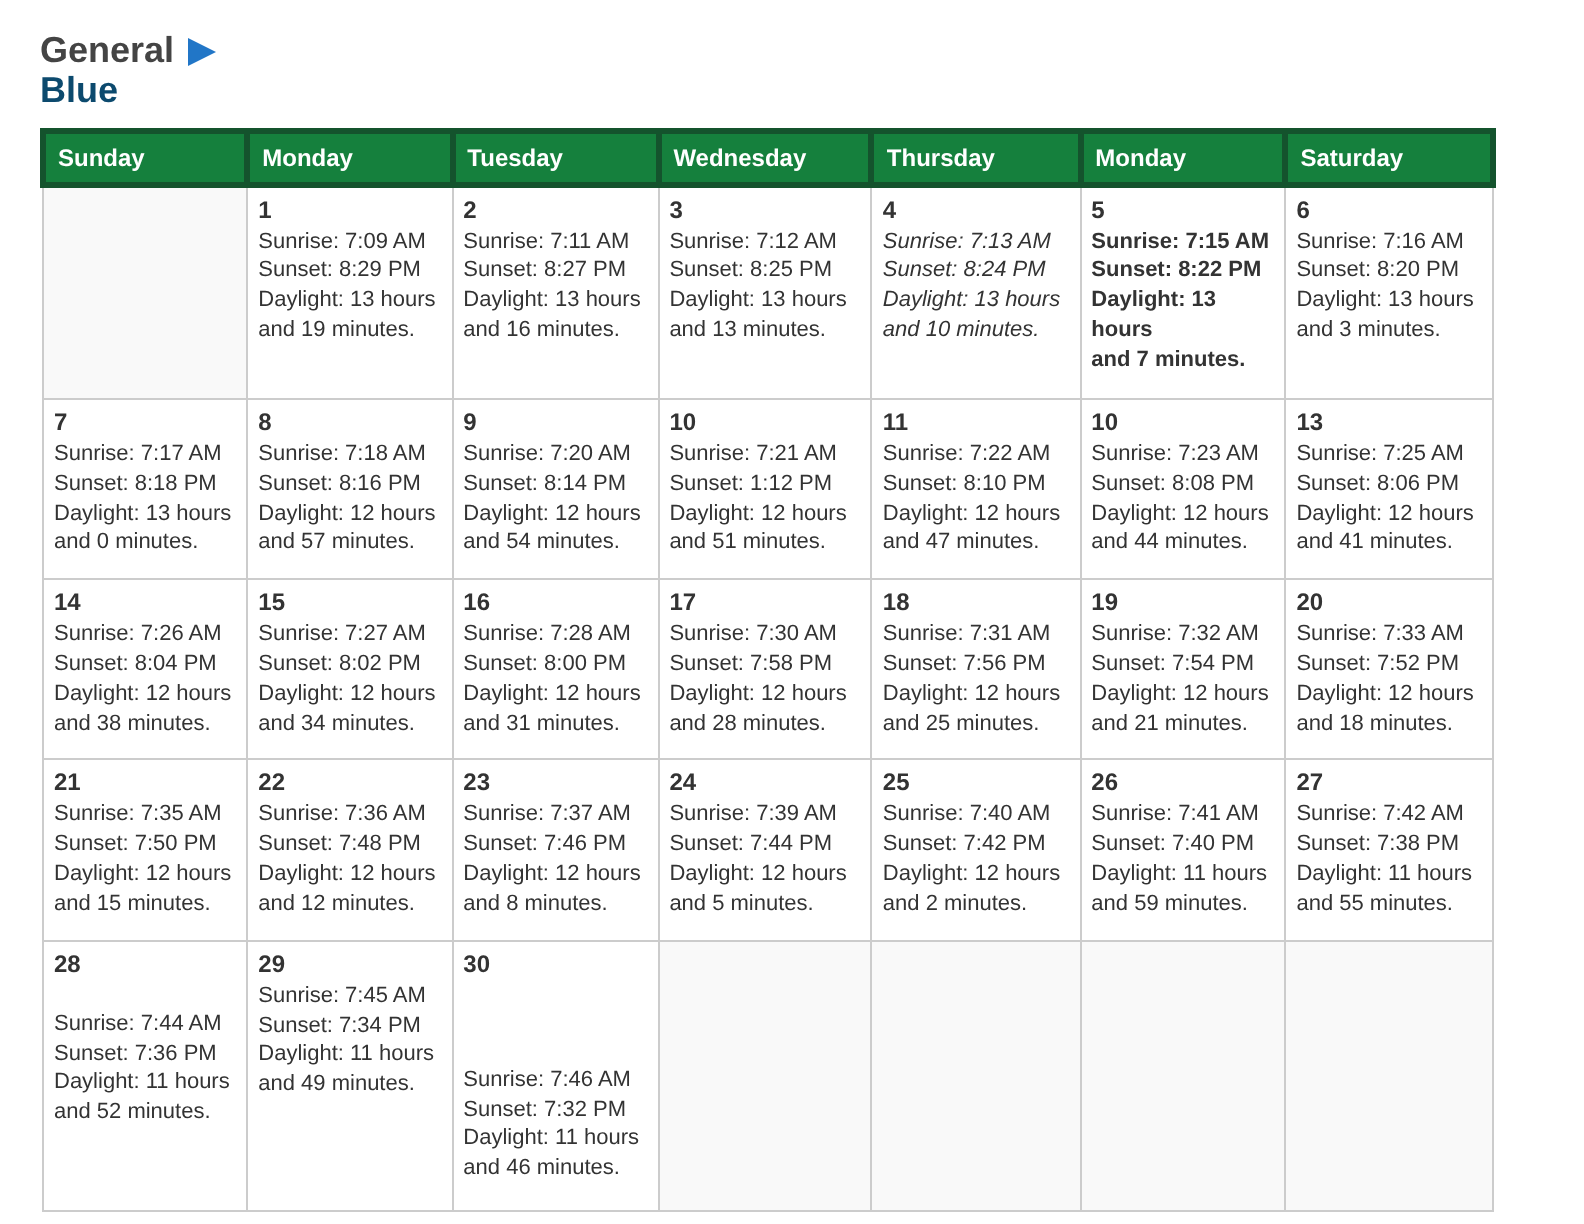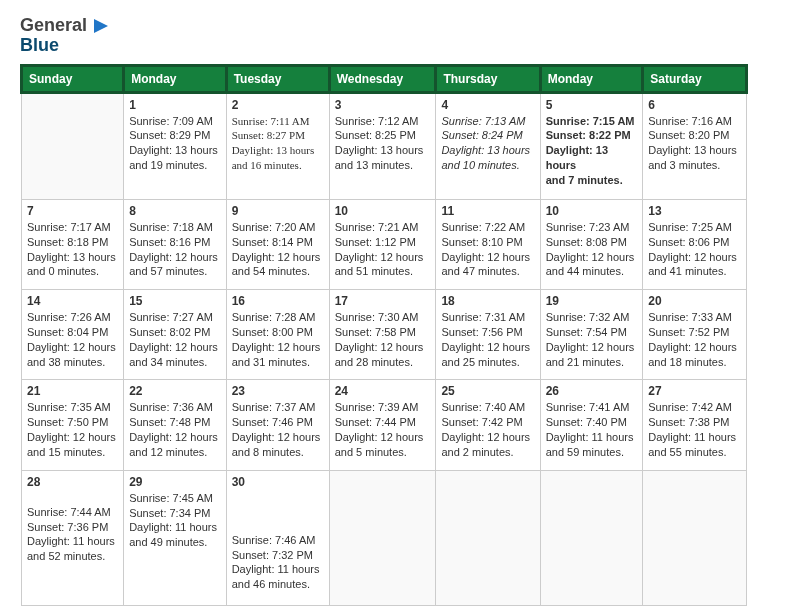--- a/index.html
+++ b/index.html
@@ -135,21 +135,21 @@
           <td class="empty-cell"></td>
           <td>
             <span class="day-number">1</span>
             <div class="day-info" style="white-space: pre-line;">Sunrise: 7:09 AM
 Sunset: 8:29 PM
 Daylight: 13 hours
 and 19 minutes.</div>
           </td>
           <td>
             <span class="day-number">2</span>
-            <div class="day-info" style="white-space: pre-line; font-family: Liberation Serif, serif;">Sunrise: 7:11 AM
+            <div class="day-info" style="white-space: pre-line;">Sunrise: 7:11 AM
 Sunset: 8:27 PM
 Daylight: 13 hours
 and 16 minutes.</div>
           </td>
           <td>
             <span class="day-number">3</span>
             <div class="day-info" style="white-space: pre-line;">Sunrise: 7:12 AM
 Sunset: 8:25 PM
 Daylight: 13 hours
 and 13 minutes.</div>

